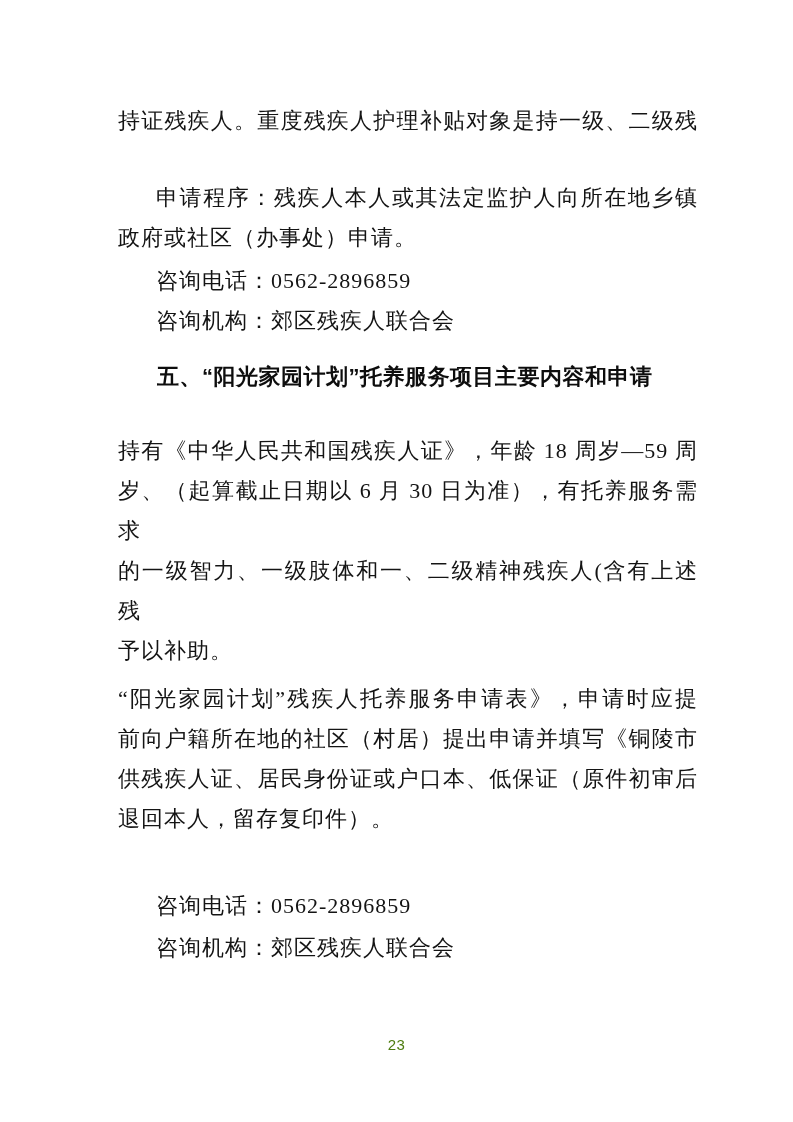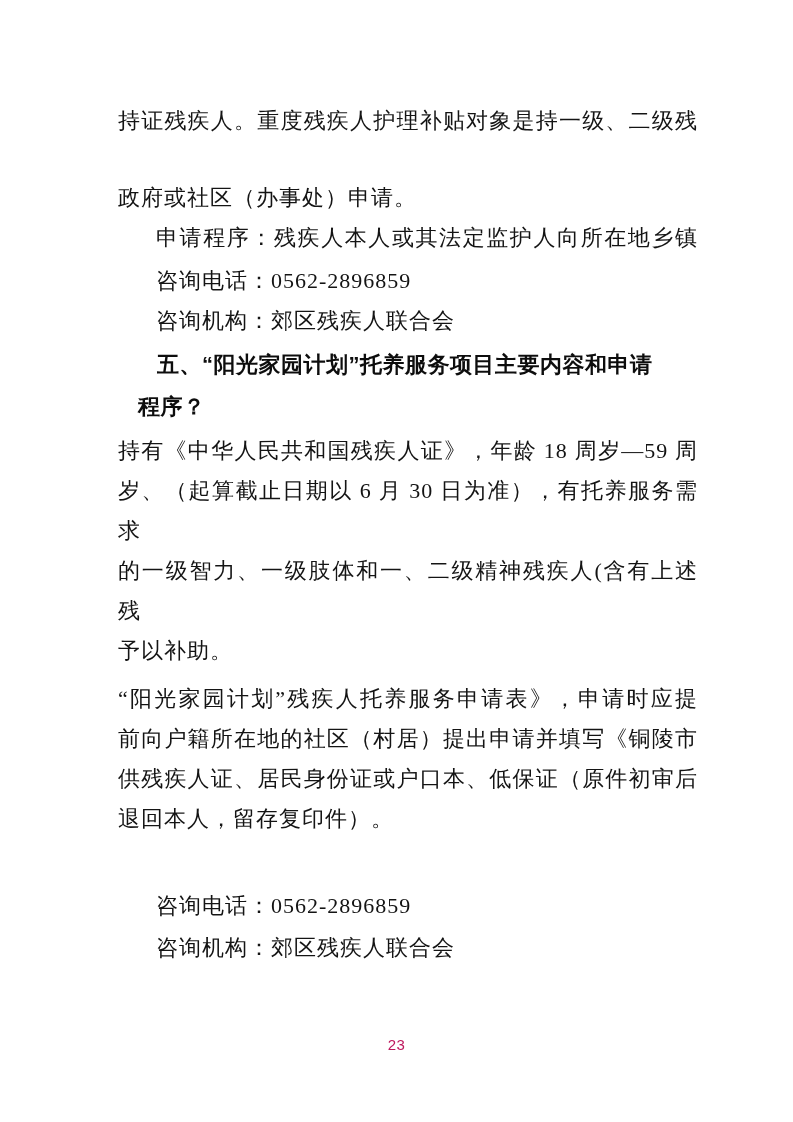--- a/index.html
+++ b/index.html
@@ -44,62 +44,61 @@
     top: 344px;
     left: 138px;
     width: 548px;
     font-family: "Liberation Sans", sans-serif;
     font-weight: 700;
     letter-spacing: 0.5px;
     line-height: 42px;
     color: #0d0d0d;
   }
   .heading .line { text-align: left; }
-  .heading .hline1 { text-indent: 19px; }
+  .heading .hline1 { text-indent: 19px; margin-top: 12px; }
   .p5 { top: 431px; }
   .p6 { top: 679px; }
   .p7 { top: 886px; }
   .p8 { top: 928px; }
   .footer {
     position: absolute;
     top: 1036px;
     left: 0;
     width: 793px;
     text-align: center;
     font-family: "Liberation Sans", sans-serif;
     font-size: 15px;
-    color: #be185d;
+    color: #4d7c0f;
     letter-spacing: 0.5px;
   }
 </style>
 </head>
 <body>
 
 <div class="page">
 
   <div class="para p1">
     <span class="line fill">持证残疾人。重度残疾人护理补贴对象是持一级、二级残</span>
   </div>
 
   <div class="para p2">
+    <span class="line fill indent">申请程序：残疾人本人或其法定监护人向所在地乡镇</span>
     <span class="line">政府或社区（办事处）申请。</span>
-    <span class="line fill indent">申请程序：残疾人本人或其法定监护人向所在地乡镇</span>
   </div>
 
   <div class="para p3">
     <span class="line indent">咨询电话：0562-2896859</span>
   </div>
 
   <div class="para p4">
     <span class="line indent">咨询机构：郊区残疾人联合会</span>
   </div>
 
   <div class="para heading">
     <span class="line hline1">五、“阳光家园计划”托养服务项目主要内容和申请</span>
-    <span class="line">程序？</span>
   </div>
 
   <div class="para p5">
     <span class="line fill">持有《中华人民共和国残疾人证》，年龄 18 周岁—59 周</span>
     <span class="line fill">岁、（起算截止日期以 6 月 30 日为准），有托养服务需求</span>
     <span class="line fill">的一级智力、一级肢体和一、二级精神残疾人(含有上述残</span>
     <span class="line">予以补助。</span>
   </div>
 
   <div class="para p6">

